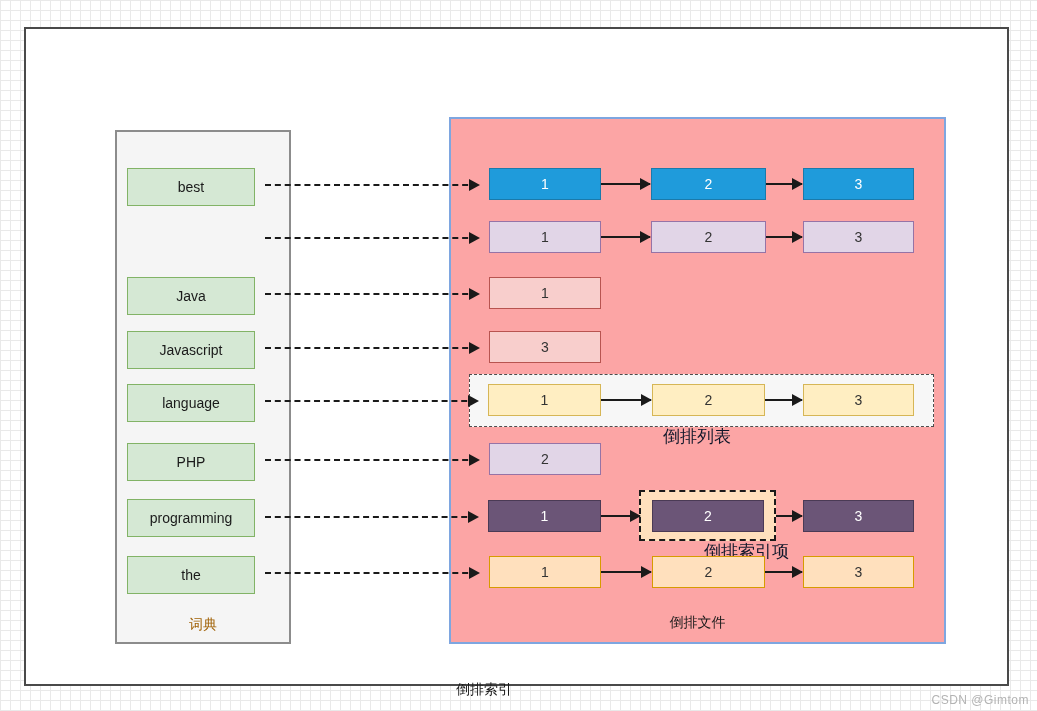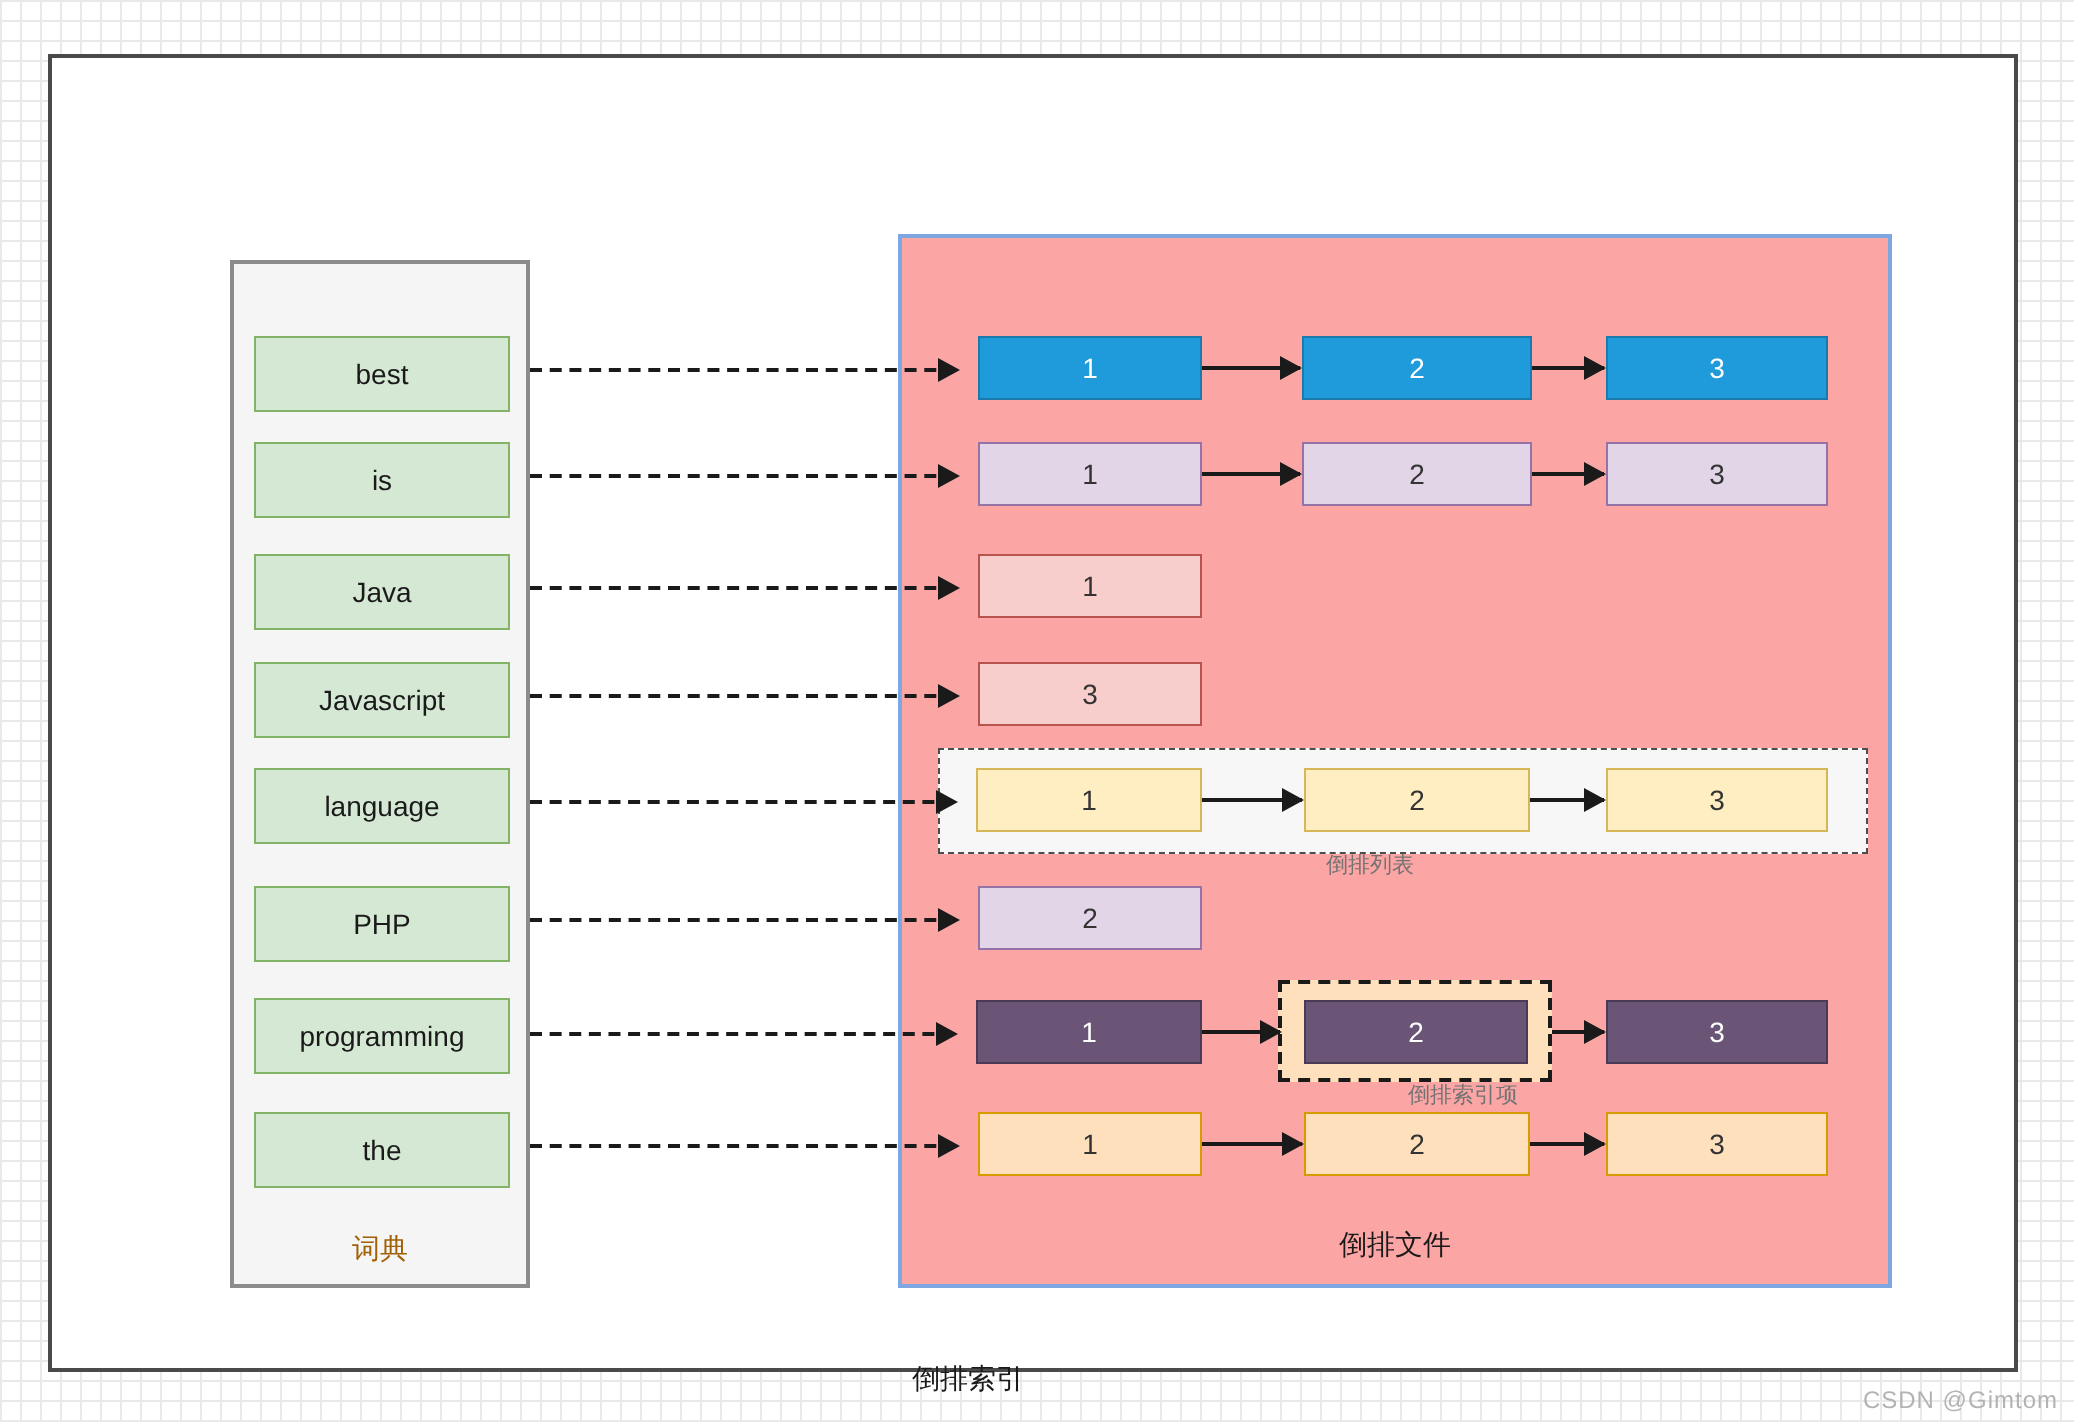--- a/index.html
+++ b/index.html
@@ -19,21 +19,21 @@
   }
 
   
   #canvas-frame{
     position:absolute;left:24px;top:27px;width:985px;height:659px;
     background:#ffffff;border:2px solid #4a4a4a;box-sizing:border-box;
   }
 
   
   #dictionary-panel{
-    position:absolute;left:89px;top:101px;width:150px;height:514px;
+    position:absolute;left:89px;top:101px;width:176px;height:514px;
     background:#f5f5f5;border:2px solid #8c8c8c;box-sizing:border-box;
   }
   .dict-term{
     position:absolute;left:10px;width:128px;height:38px;
     background:#d5e8d4;border:1px solid #82b366;box-sizing:border-box;
     display:flex;align-items:center;justify-content:center;
     font-size:14px;color:#1a1a1a;
   }
   #dictionary-caption{
     position:absolute;left:0;right:0;bottom:8px;text-align:center;
@@ -104,21 +104,21 @@
   }
   #group-posting-list{
     left:443px;top:345px;width:465px;height:53px;
     background:#f7f7f7;
   }
   #group-posting-item{
     left:613px;top:461px;width:137px;height:51px;
     background:#ffe0bd;border:2px dashed #1a1a1a;
   }
   .group-caption{
-    position:absolute;font-size:11px;color:#737373;white-space:nowrap;
+    position:absolute;font-size:17px;color:#0f172a;white-space:nowrap;
     font-family:Liberation Sans, sans-serif;
   }
   #caption-posting-list{left:637px;top:396px;}
   #caption-posting-item{left:678px;top:511px;}
 
   
   #figure-caption{
     position:absolute;left:418px;top:652px;font-size:14px;color:#1a1a1a;
     font-family:"DejaVu Sans","Liberation Sans",sans-serif;
     margin-left:12px;
@@ -131,21 +131,20 @@
     margin-left:28px;
   }
 </style>
 </head>
 <body>
 
 <div id="canvas-frame">
 
   <div id="dictionary-panel">
     <div class="dict-term" style="top:36px">best</div>
-    <div class="dict-term" style="top:89px">is</div>
     <div class="dict-term" style="top:145px">Java</div>
     <div class="dict-term" style="top:252px">language</div>
     <div class="dict-term" style="top:199px">Javascript</div>
     <div class="dict-term" style="top:311px">PHP</div>
     <div class="dict-term" style="top:367px">programming</div>
     <div class="dict-term" style="top:424px">the</div>
     <div id="dictionary-caption">词典</div>
   </div>
 
   <div id="inverted-file-panel">

